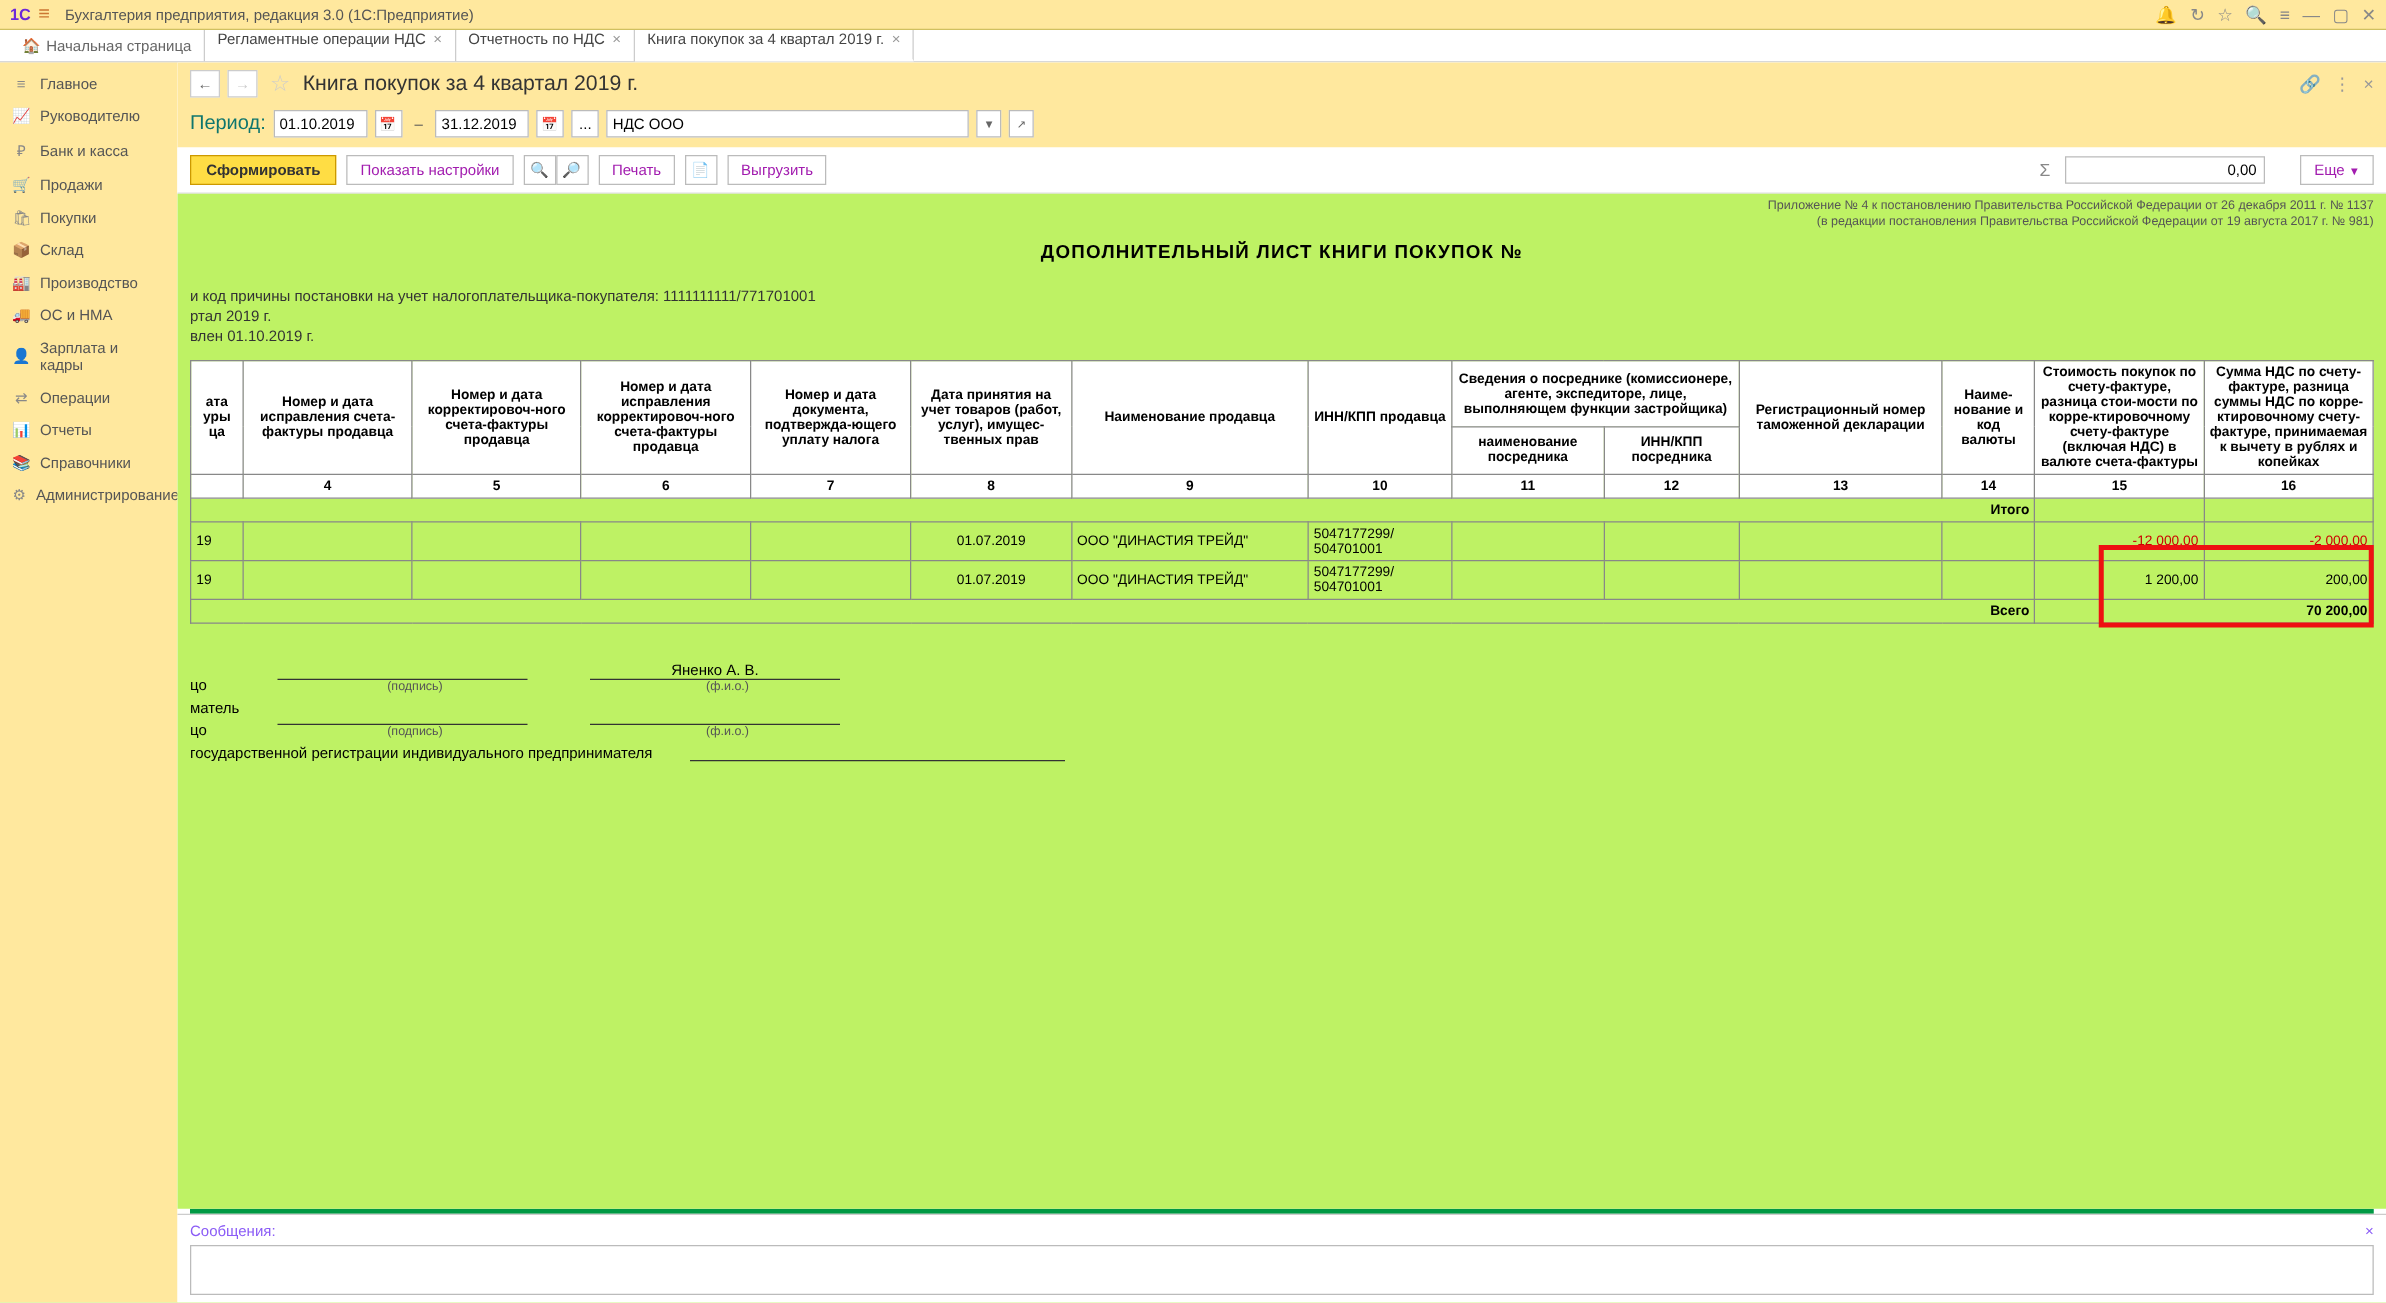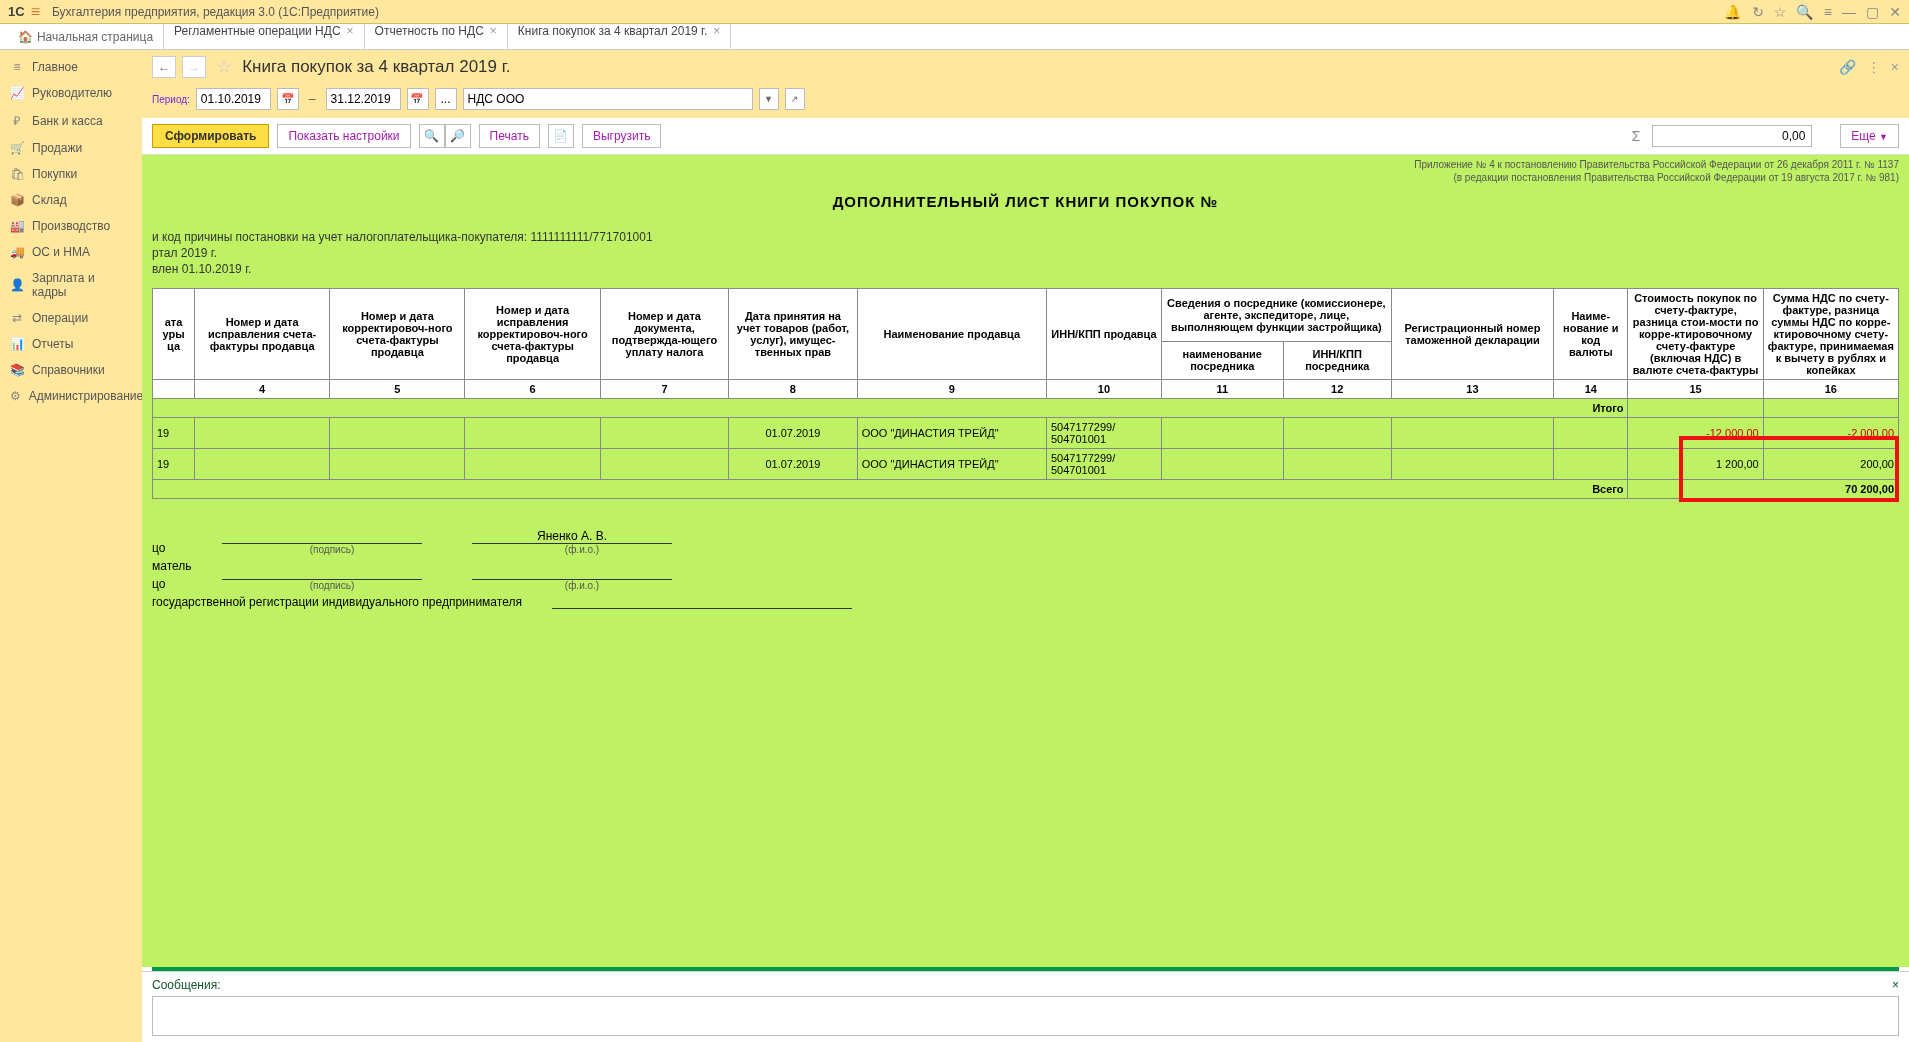--- a/index.html
+++ b/index.html
@@ -1,20 +1,20 @@
 <!DOCTYPE html>
 <html><head>
 <meta charset="utf-8">
 <style>
 * { margin: 0; padding: 0; box-sizing: border-box; font-family: Arial, sans-serif; }
 body { background: #fff; font-size: 12px; overflow: hidden; }
 
 
 .titlebar { background: #ffe89e; height: 24px; display: flex; align-items: center; padding: 0 8px; border-bottom: 1px solid #d0c060; }
-.titlebar .logo { color: #404040; font-weight: bold; font-size: 13px; margin-right: 6px; }
+.titlebar .logo { color: #6d28d9; font-weight: bold; font-size: 13px; margin-right: 6px; }
 .titlebar .menu-icon { color: #cc7733; font-size: 16px; margin-right: 12px; cursor: pointer; }
 .titlebar .title { flex: 1; color: #555; font-size: 12px; }
 .titlebar .titlecontrols { display: flex; gap: 10px; align-items: center; }
 .titlebar .titlecontrols .ticon { color: #888; font-size: 14px; cursor: pointer; }
 
 
 .tabsbar { background: #fff; height: 26px; display: flex; align-items: center; border-bottom: 1px solid #ccc; padding-left: 8px; }
 .hometab { display: flex; align-items: center; gap: 4px; padding: 0 10px; height: 100%; border-right: 1px solid #ccc; color: #666; font-size: 12px; cursor: pointer; }
 .tab { display: flex; gap: 6px; padding: 0 10px; height: 100%; border-right: 1px solid #ccc; color: #444; font-size: 12px; cursor: pointer; }
 .tab.active { background: #fff; border-bottom: 2px solid #fff; }
@@ -34,21 +34,21 @@
 
 .pagehead { background: #ffe89e; padding: 6px 10px; display: flex; align-items: center; gap: 6px; }
 .navbtn { width: 24px; height: 22px; border: 1px solid #ccc; background: #fff; display: flex; align-items: center; justify-content: center; cursor: pointer; color: #666; }
 .staricon { color: #ccc; font-size: 18px; margin: 0 4px; }
 .pagetitle { font-size: 17px; color: #333; }
 .headright { margin-left: auto; display: flex; gap: 10px; align-items: center; }
 .headright .hicon { color: #999; font-size: 14px; cursor: pointer; }
 
 
 .periodrow { background: #ffe89e; padding: 4px 10px 8px; display: flex; align-items: center; gap: 6px; }
-.periodrow label { font-size: 10px; color: #6d28d9; }
+.periodrow label { font-size: 16px; color: #0f766e; }
 .dateinput { border: 1px solid #bbb; background: #fff; height: 22px; padding: 0 4px; width: 75px; font-size: 12px; }
 .calbtn { border: 1px solid #bbb; background: #fff; width: 22px; height: 22px; display: flex; align-items: center; justify-content: center; cursor: pointer; font-size: 11px; color: #666; }
 .dash { margin: 0 4px; color: #555; }
 .dotbtn { border: 1px solid #bbb; background: #fff; width: 22px; height: 22px; display: flex; align-items: center; justify-content: center; cursor: pointer; }
 .orginput { border: 1px solid #bbb; background: #fff; height: 22px; padding: 0 4px; width: 290px; font-size: 12px; }
 .dropbtn { border: 1px solid #bbb; background: #fff; width: 20px; height: 22px; display: flex; align-items: center; justify-content: center; cursor: pointer; font-size: 9px; color: #666; }
 
 
 .toolbar { background: #fff; padding: 6px 10px; display: flex; align-items: center; gap: 8px; border-bottom: 1px solid #ddd; }
 .btn-primary { background: #ffdd44; border: 1px solid #cc9900; padding: 4px 12px; font-size: 12px; font-weight: bold; cursor: pointer; color: #333; }
@@ -81,21 +81,21 @@
 .sigrow { display: flex; gap: 30px; margin-bottom: 4px; align-items: flex-end; }
 .siglabel { width: 40px; }
 .sigline { border-bottom: 1px solid #333; width: 200px; text-align: center; }
 .sigsmall { font-size: 10px; color: #555; text-align: center; }
 
 
 .greenbar { height: 4px; background: #009944; margin: 0 10px; }
 
 
 .msgarea { border-top: 1px solid #ccc; padding: 6px 10px; }
-.msghead { display: flex; justify-content: space-between; font-size: 12px; color: #14532d; margin-bottom: 4px; }
+.msghead { display: flex; justify-content: space-between; font-size: 12px; color: #8b5cf6; margin-bottom: 4px; }
 .msgbox { border: 1px solid #bbb; height: 40px; background: #fff; }
 </style>
 </head>
 <body>
 
 <div class="titlebar">
   <span class="logo">1C</span>
   <span class="menu-icon">≡</span>
   <span class="title">Бухгалтерия предприятия, редакция 3.0  (1С:Предприятие)</span>
   <div class="titlecontrols">

